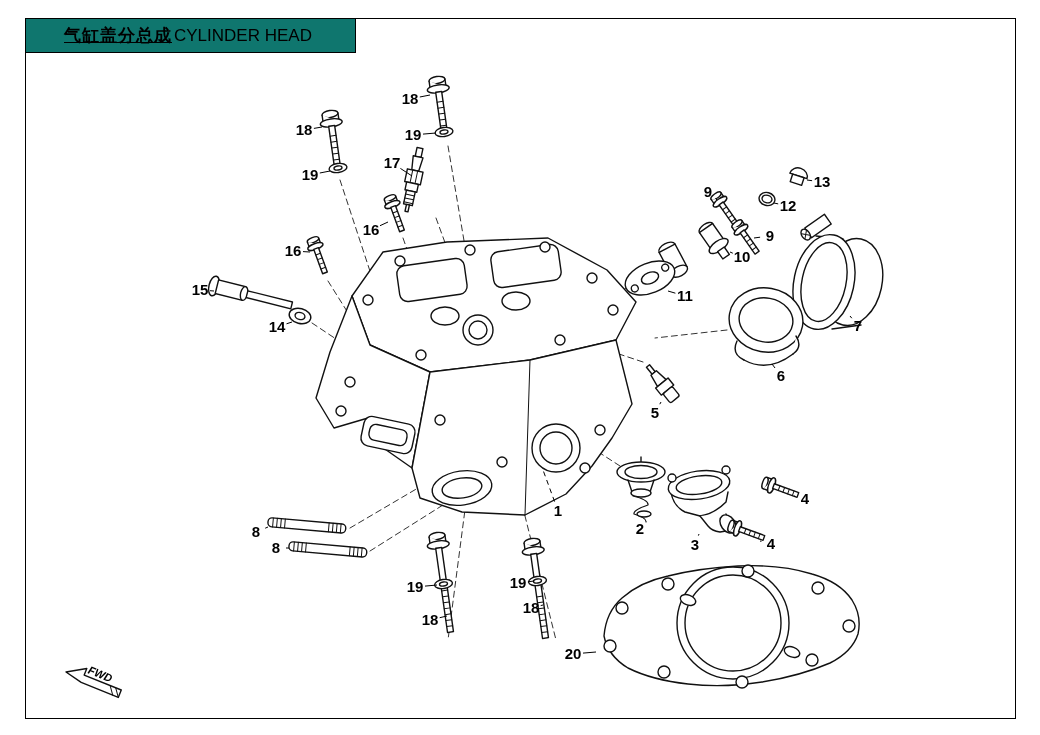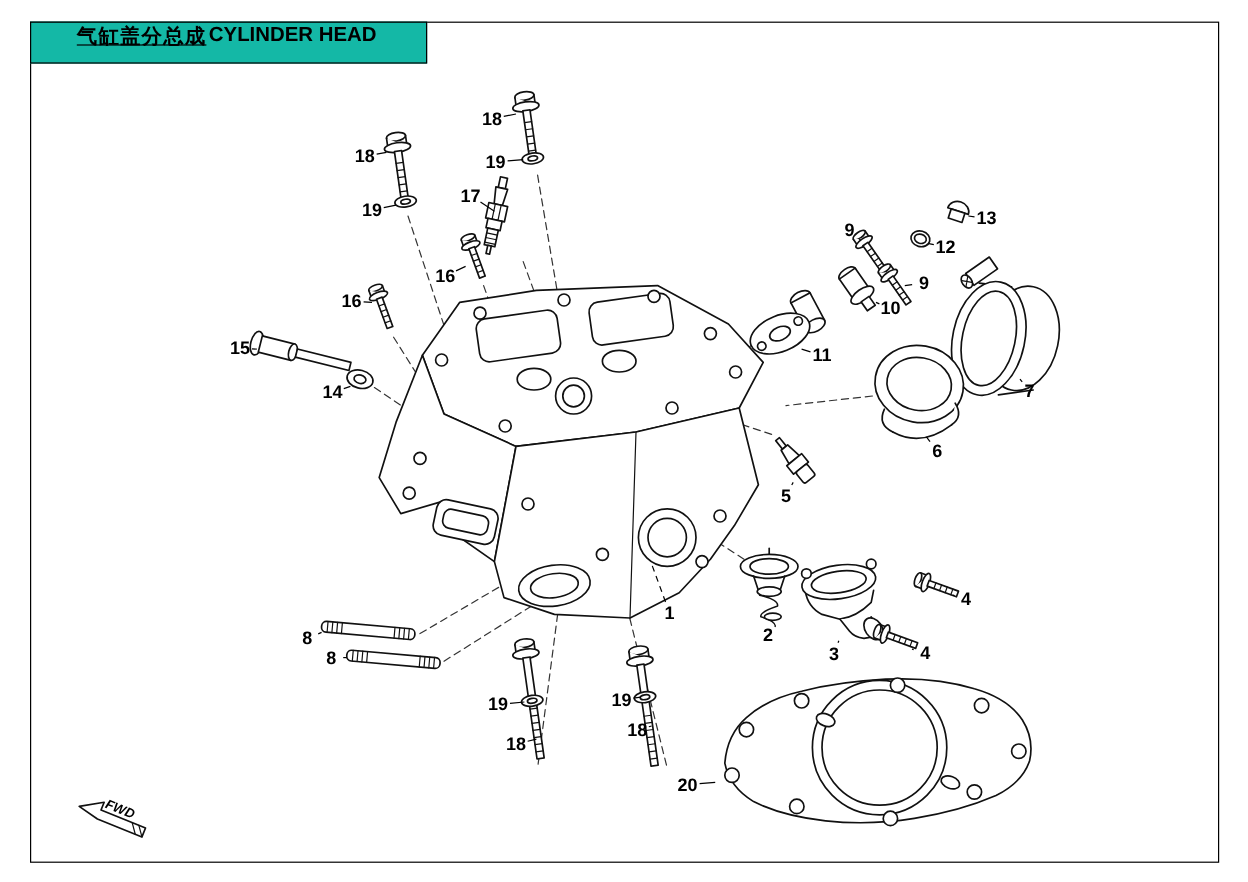--- a/index.html
+++ b/index.html
@@ -10,26 +10,26 @@
     font-family: "Liberation Sans", sans-serif;
   }
   .frame {
     position: absolute; left: 25px; top: 18px;
     width: 991px; height: 701px;
     border: 1.5px solid #000; z-index: 1; background: #fff;
   }
   .title-box {
     position: absolute; left: 25px; top: 18px;
     width: 331px; height: 35px;
-    border: 1.5px solid #000; background: #14b8a6;
-    display: flex; gap: 2px;
+    border: 1.5px solid #000; background: #0f766e;
+    display: flex; align-items: center; gap: 2px;
     padding-left: 38px; z-index: 3;
   }
   .title-cn { font-size: 17px; font-weight: bold; text-decoration: underline; letter-spacing: 1px; white-space: nowrap; }
-  .title-en { font-size: 17px; font-weight: bold; white-space: nowrap; }
+  .title-en { font-size: 17px; font-weight: normal; white-space: nowrap; }
   svg#diagram { position: absolute; left: 0; top: 0; z-index: 2; }
   .callout { font: bold 15px "Liberation Sans", sans-serif; text-anchor: middle; fill: #000; stroke: none; }
   .leader { stroke: #000; stroke-width: 1; }
   .leader.dashed { stroke-dasharray: 5 4; }
   .fwd-text { font: italic bold 11px "Liberation Sans", sans-serif; fill: #000; stroke: none; }
 </style>
 </head>
 <body>
 
 <div class="frame"></div>

